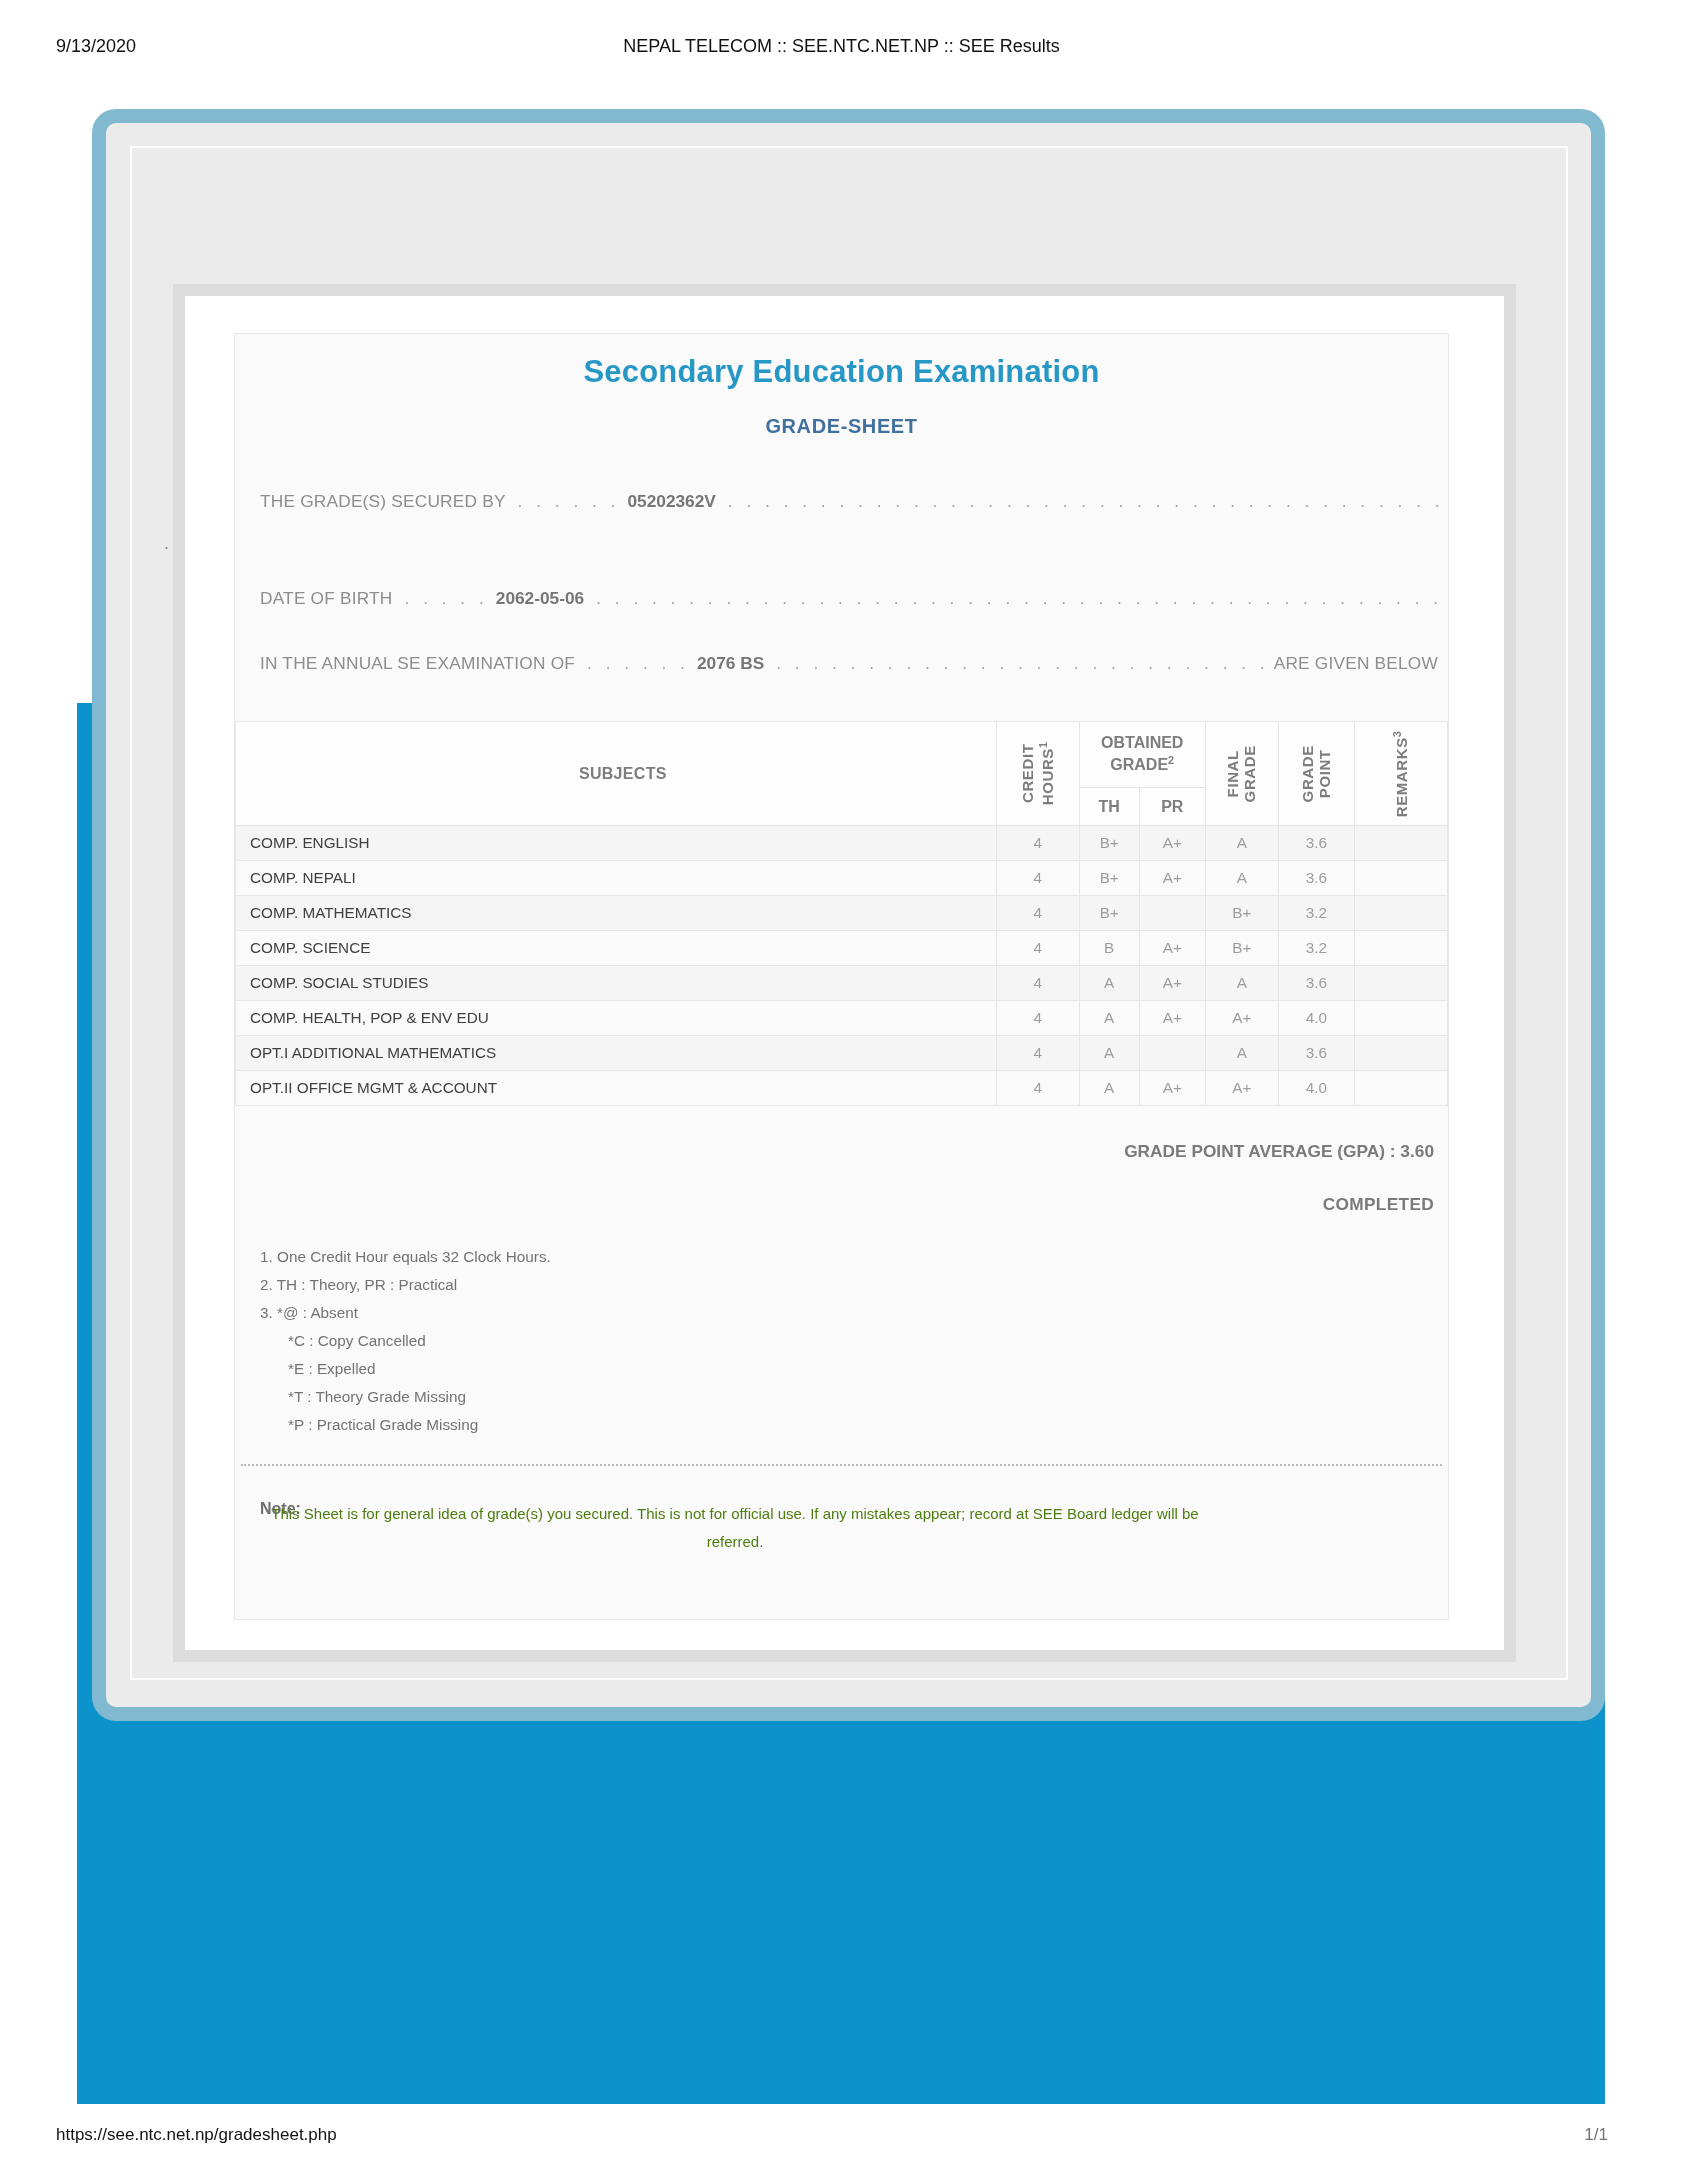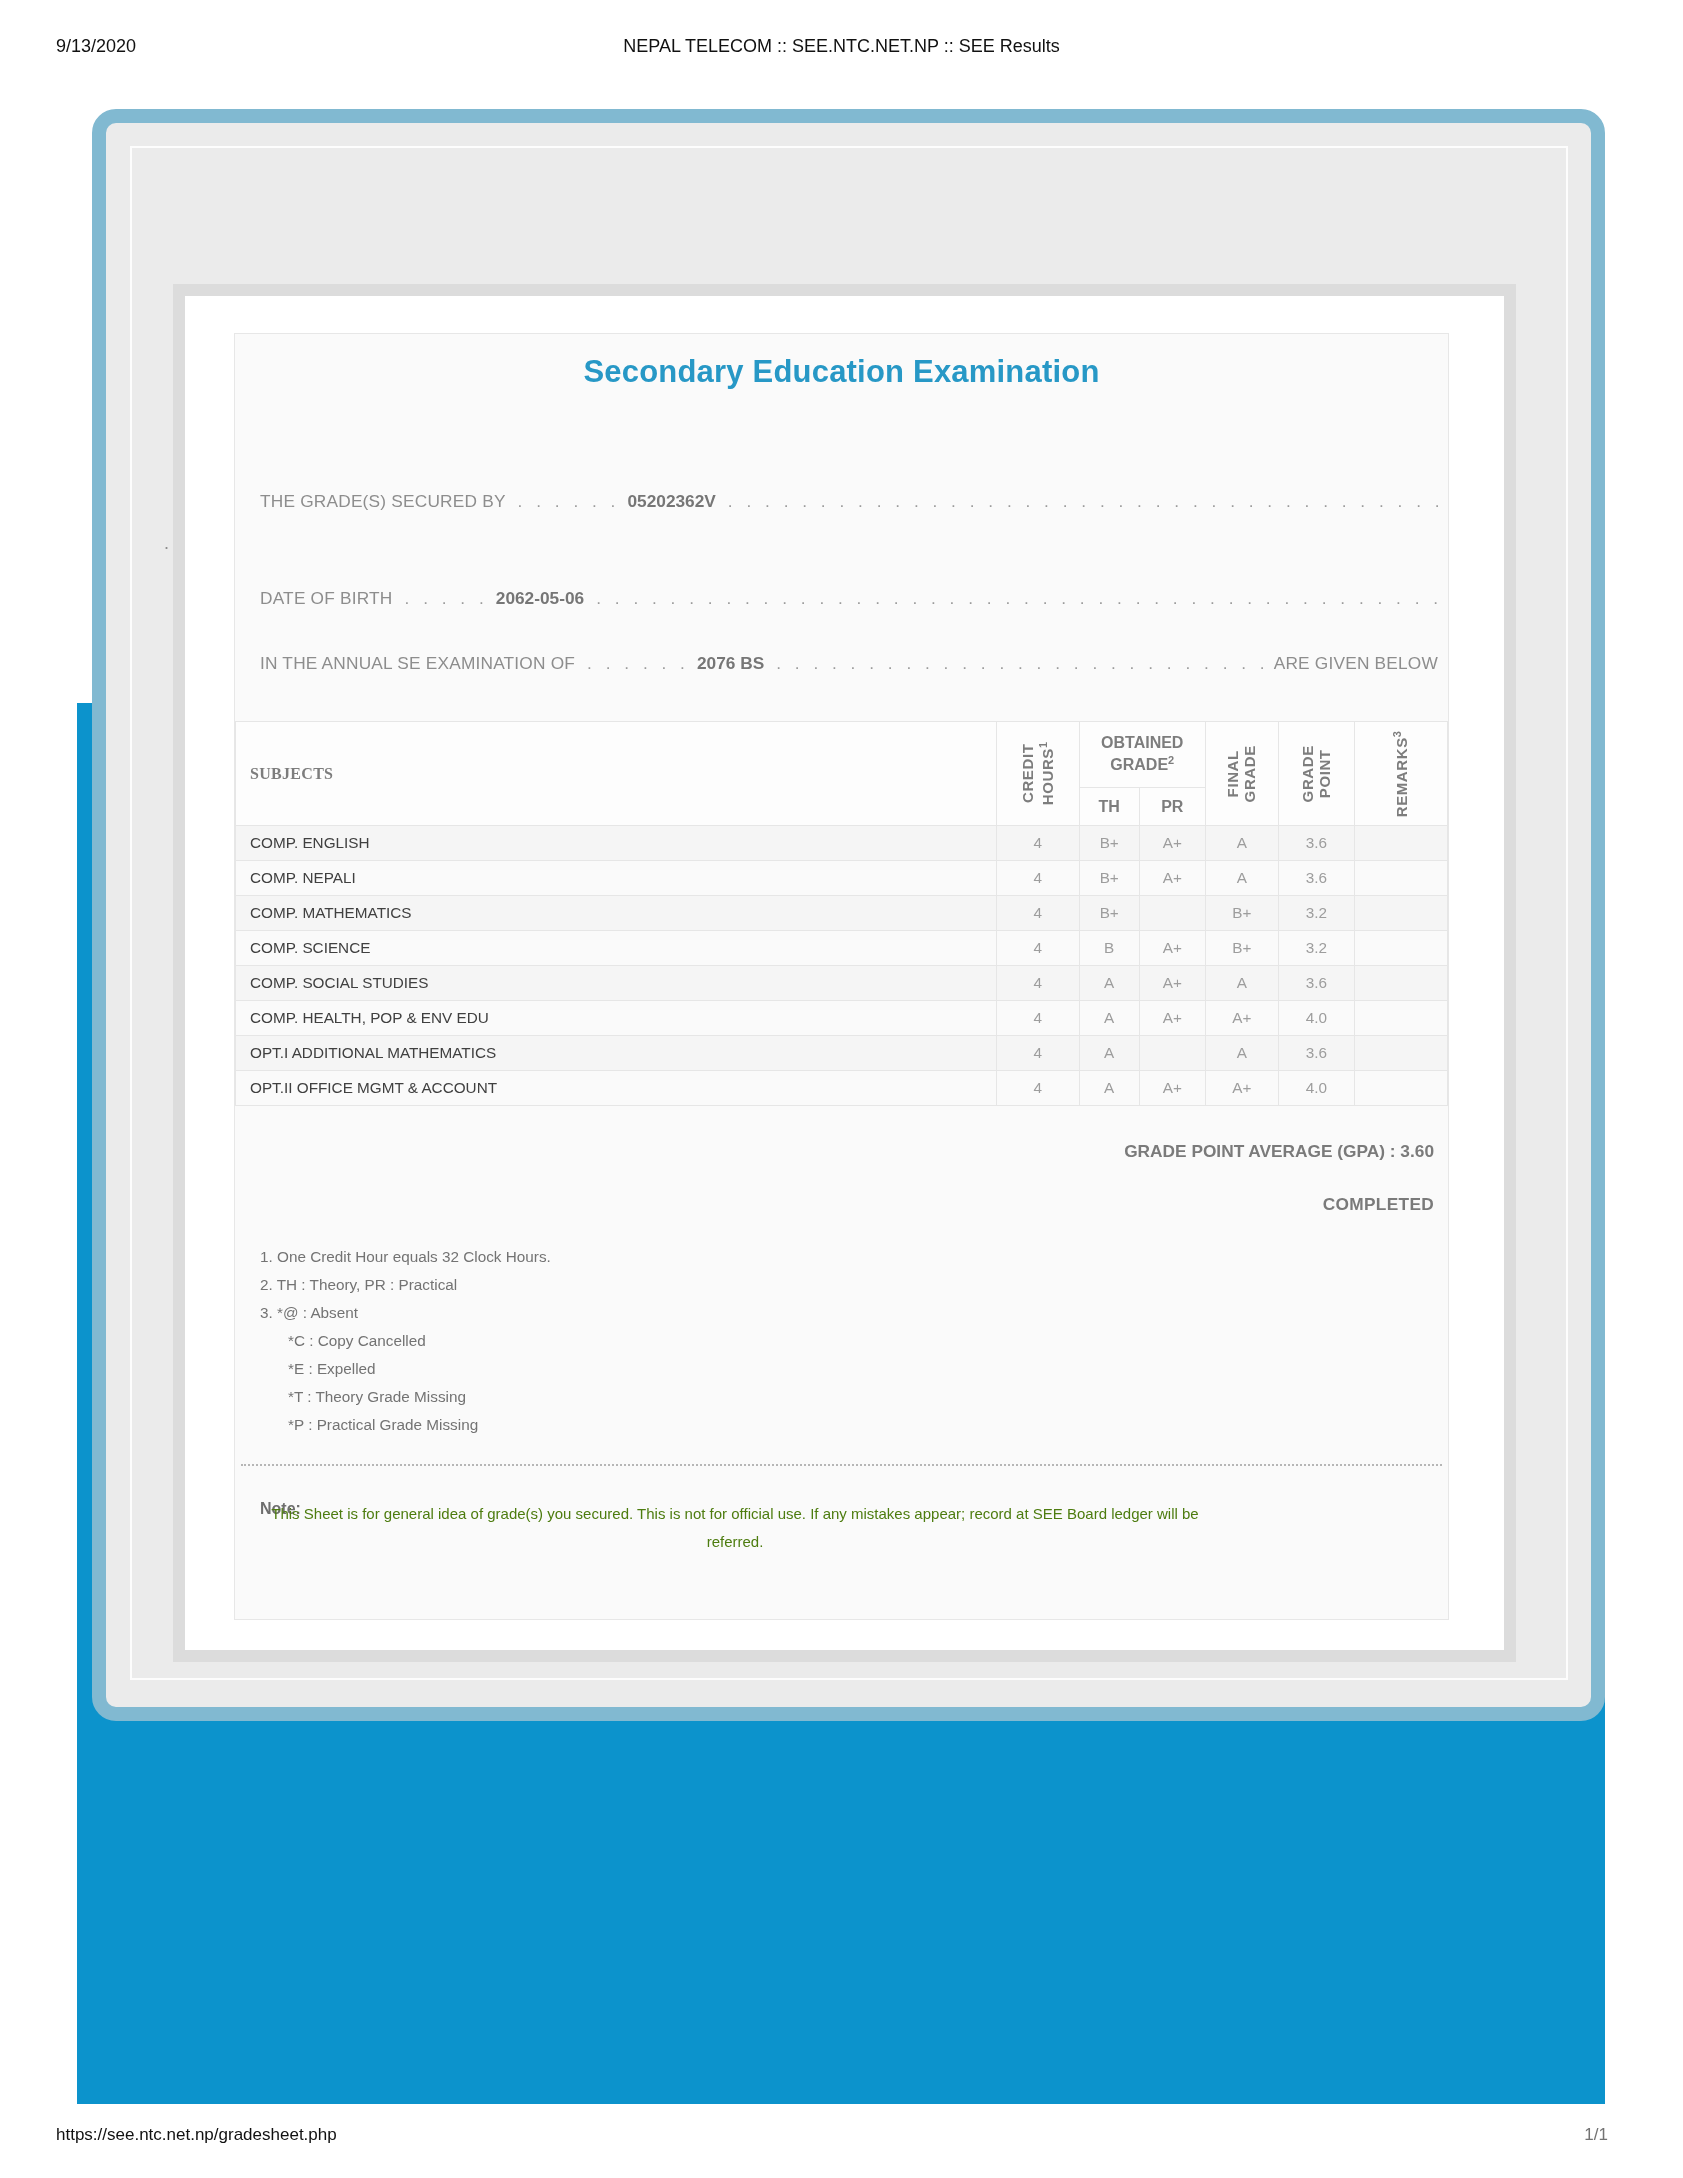--- a/index.html
+++ b/index.html
@@ -49,21 +49,21 @@
   .line-2 { top:254px; }
   .line-3 { top:319px; }
 
   
   .grades-table { position:absolute; left:0; top:387px; border-collapse:collapse; table-layout:fixed; width:1213px;
                   font-size:15.3px; }
   .grades-table th, .grades-table td { border:1px solid #e6e6e6; }
   .grades-table thead th { background:#fdfdfd; color:#7d7d7d; font-weight:bold; }
   .grades-table .h-top { height:66px; }
   .grades-table .h-sub { height:38px; font-size:16px; }
-  th.subjects-h { text-align:left; padding-left:14px; font-size:16px; letter-spacing:0.3px;font-family:Liberation Serif, serif; }
+  th.subjects-h { text-align:center; padding-left:14px; font-size:16px; letter-spacing:0.3px; }
   th.rot-cell { position:relative; }
   .rot-wrap { position:absolute; inset:0; display:flex; align-items:center; justify-content:center; overflow:visible; }
   .rot { transform:rotate(-90deg); white-space:nowrap; text-align:center; line-height:1.12;
          font-size:15px; font-weight:bold; color:#7d7d7d; letter-spacing:0.6px; }
   .rot sup, .ob-sup { font-size:11px; }
   .obtained-h { font-size:16px; line-height:1.3; text-align:center; }
   .grades-table tbody td { height:35px; text-align:center; color:#9d9d9d; }
   .grades-table tbody td.sub { text-align:left; padding-left:14px; color:#404040; }
   .grades-table tbody tr:nth-child(odd) td { background:#f5f5f5; }
   .grades-table tbody tr:nth-child(even) td { background:#fafafa; }
@@ -90,20 +90,21 @@
   <div class="blue-bg"></div>
 
   <div class="frame">
     <div class="frame-inner-outline"></div>
 
     <div class="doc-page">
 
       <div class="sheet">
 
         <div class="sheet-title">Secondary Education Examination</div>
+        <div class="sheet-subtitle">GRADE-SHEET</div>
 
         <div class="info-line line-1">
           <span class="lbl">THE GRADE(S) SECURED BY</span>
           <span class="dots">. . . . . .</span>
           <span class="val">05202362V</span>
           <span class="fill">. . . . . . . . . . . . . . . . . . . . . . . . . . . . . . . . . . . . . . . . . . . . . . . . . . . . . . . . . . . . . . . . . . . . . . . . . . . . . . . . . . . . . . . . . . . . . . . . . . . . . . . .</span>
         </div>
 
         <div class="info-line line-2">
           <span class="lbl">DATE OF BIRTH</span>

